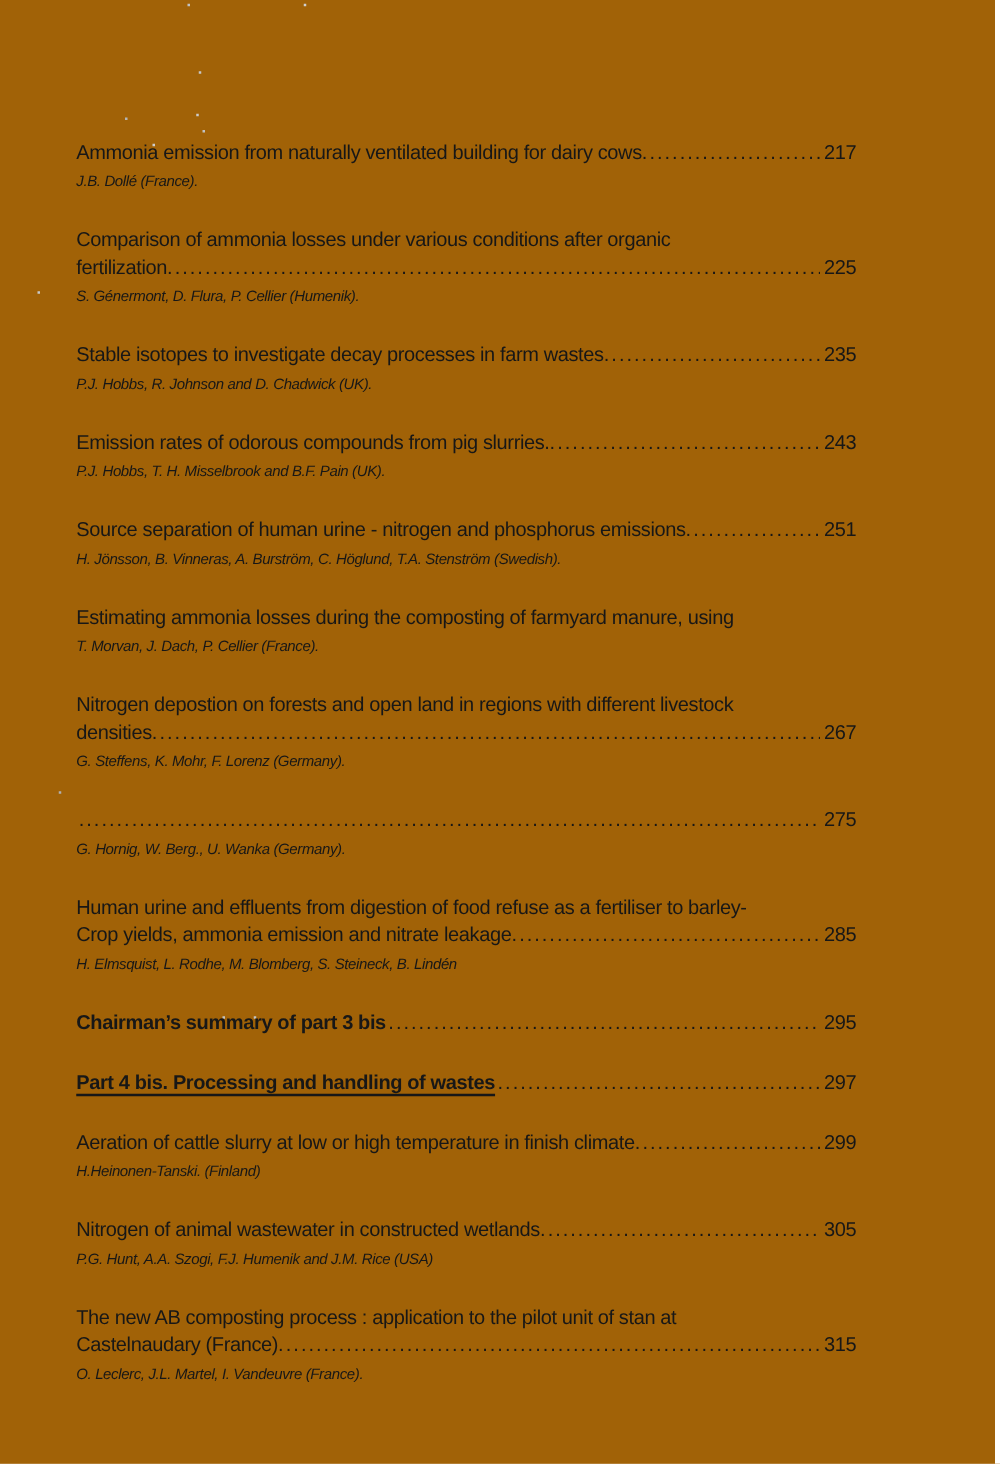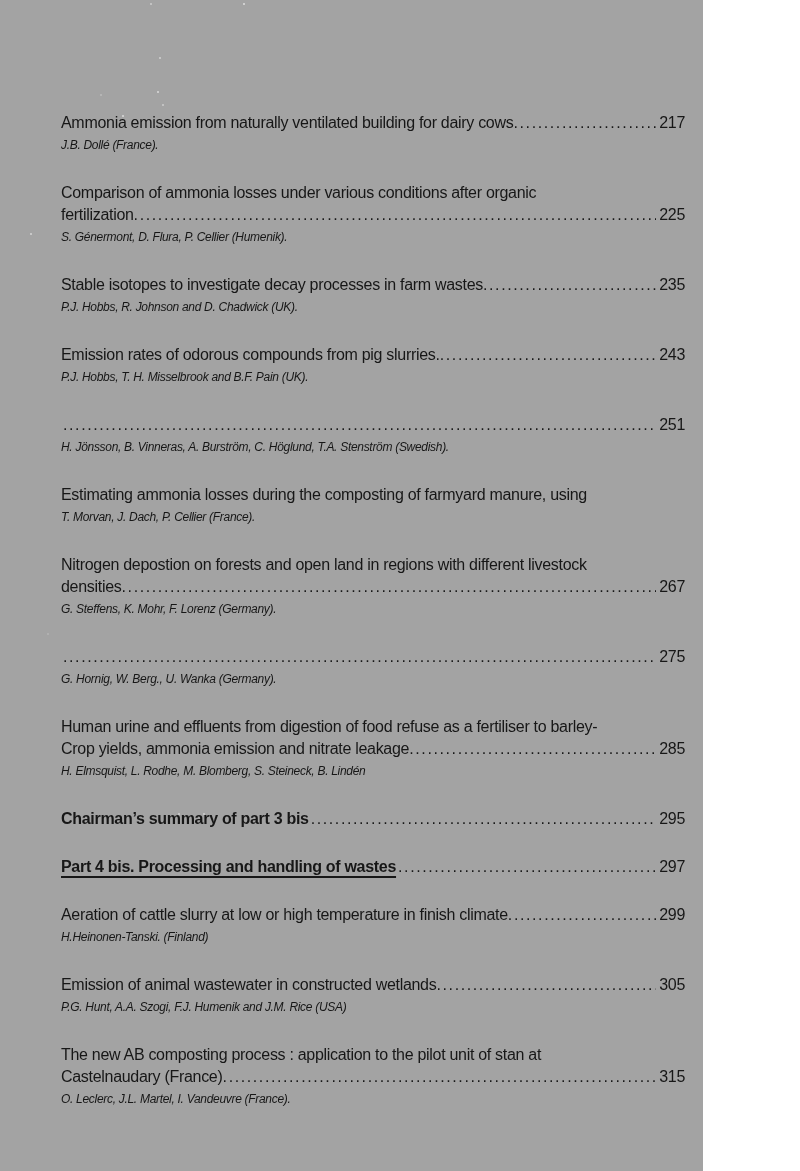--- a/index.html
+++ b/index.html
@@ -4,22 +4,22 @@
 <style>
   html, body { margin: 0; padding: 0; }
   body {
     width: 800px; height: 1171px;
     background: #ffffff;
     font-family: "Liberation Sans", sans-serif;
     color: #171717;
   }
   .page {
     position: relative;
-    width: 703px; height: 1171px;
-    background: #a3a3a3;
+    width: 796px; height: 1171px;
+    background: #a16207;
     overflow: hidden;
   }
   .entries {
     position: absolute;
     left: 61px; top: 112px;
     width: 624px;
   }
   .entry { margin-bottom: 26px; }
   .entry.extra-gap { margin-top: 20px; }
   .line {
@@ -108,20 +108,21 @@
       <div class="entry normal">
         <div class="line leader">
           <span class="t">Emission rates of odorous compounds from pig slurries..</span>
           <span class="dots"></span>
           <span class="pg">243</span>
         </div>
         <div class="authors">P.J. Hobbs, T. H. Misselbrook and B.F. Pain (UK).</div>
       </div>
       <div class="entry normal">
         <div class="line leader">
+          <span class="t">Source separation of human urine - nitrogen and phosphorus emissions.</span>
           <span class="dots"></span>
           <span class="pg">251</span>
         </div>
         <div class="authors">H. Jönsson, B. Vinneras, A. Burström, C. Höglund, T.A. Stenström (Swedish).</div>
       </div>
       <div class="entry normal">
         <div class="line">Estimating ammonia losses during the composting of farmyard manure, using</div>
         <div class="authors">T. Morvan, J. Dach, P. Cellier (France).</div>
       </div>
       <div class="entry normal">
@@ -166,21 +167,21 @@
       <div class="entry normal">
         <div class="line leader">
           <span class="t">Aeration of cattle slurry at low or high temperature in finish climate.</span>
           <span class="dots"></span>
           <span class="pg">299</span>
         </div>
         <div class="authors">H.Heinonen-Tanski. (Finland)</div>
       </div>
       <div class="entry normal">
         <div class="line leader">
-          <span class="t">Emission of animal wastewater in constructed wetlands.</span>
+          <span class="t">Nitrogen of animal wastewater in constructed wetlands.</span>
           <span class="dots"></span>
           <span class="pg">305</span>
         </div>
         <div class="authors">P.G. Hunt, A.A. Szogi, F.J. Humenik and J.M. Rice (USA)</div>
       </div>
       <div class="entry normal">
         <div class="line">The new AB composting process : application to the pilot unit of stan at</div>
         <div class="line leader">
           <span class="t">Castelnaudary (France).</span>
           <span class="dots"></span>

